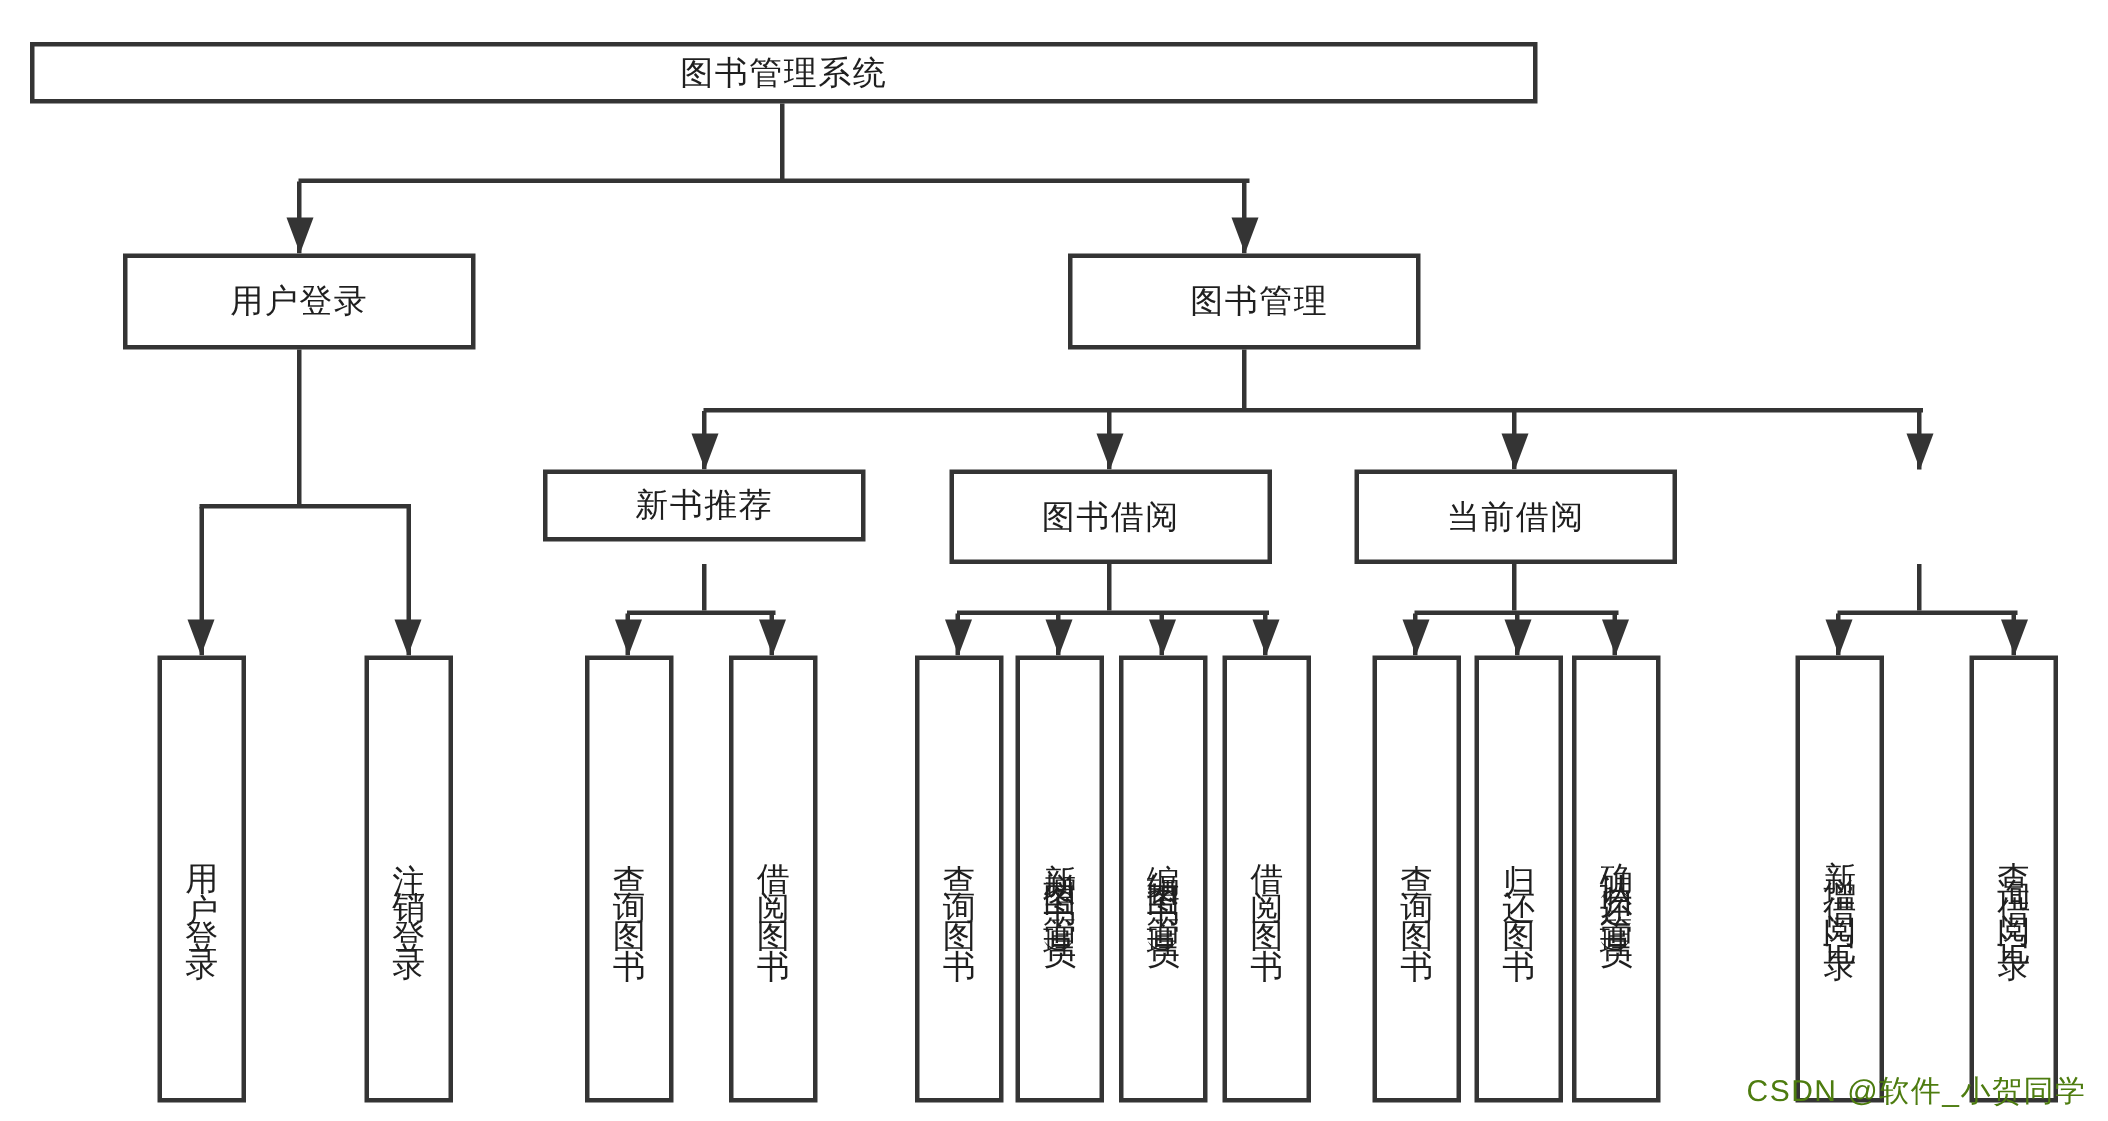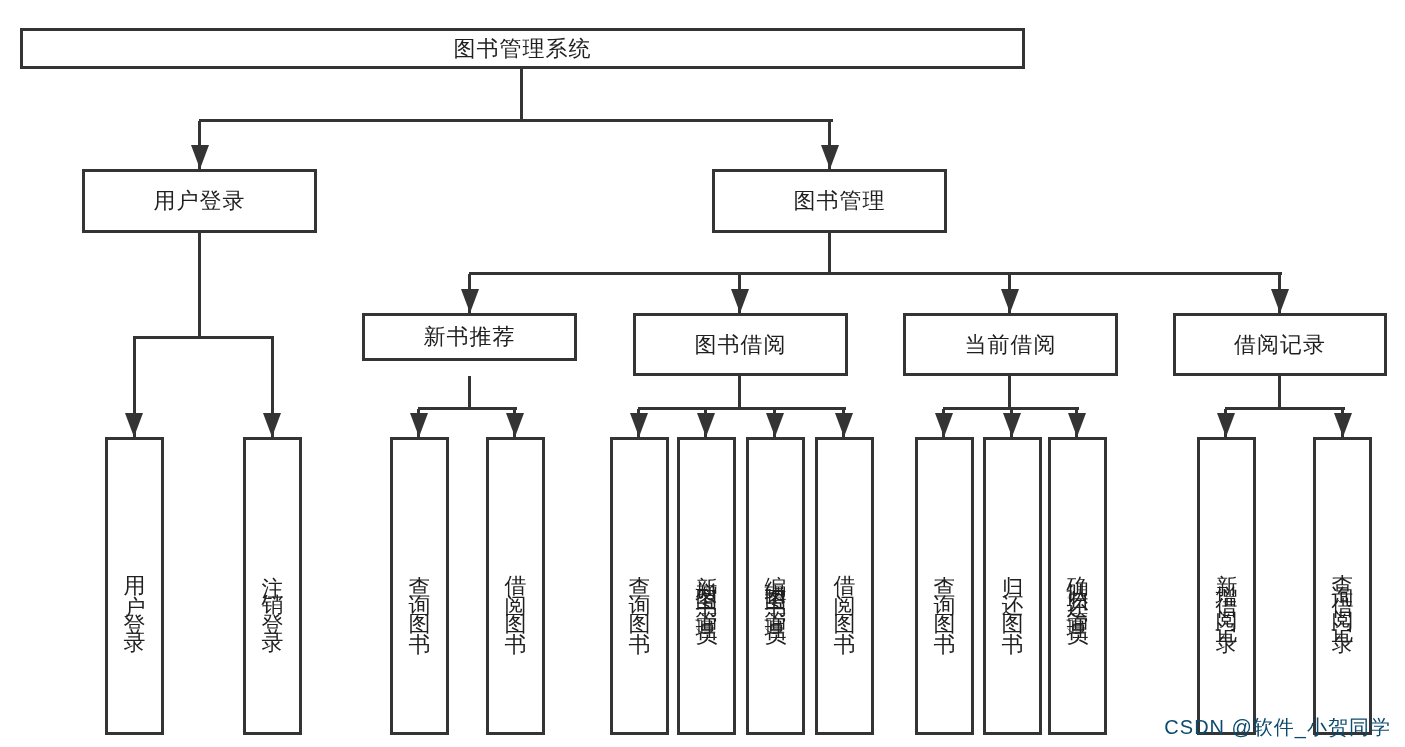--- a/index.html
+++ b/index.html
@@ -19,21 +19,21 @@
   .vt-short{letter-spacing:19px;margin-top:19px;}
   .vt-mid{letter-spacing:12px;margin-top:12px;}
   .vt-long{letter-spacing:7px;margin-top:7px;}
   .ln{position:absolute;background:#343434;}
   .ah{
     position:absolute;width:0;height:0;
     border-left:9px solid transparent;border-right:9px solid transparent;
     border-top:24px solid #343434;
   }
   .watermark{
-    position:absolute;right:14px;bottom:6px;font-size:20px;color:#0c4a6e;
+    position:absolute;right:14px;bottom:6px;font-size:20px;color:#4d7c0f;
     letter-spacing:1px;white-space:nowrap;
   }
 </style>
 </head>
 <body>
 
 <div id="canvas">
 
   <div class="box" style="left:20px;top:12px;width:1005px;height:41px;margin-top:16px;">
     <span class="hlabel">图书管理系统</span>
@@ -72,23 +72,20 @@
   <div class="ah" style="left:1271px;top:289px;"></div>
 
   <div class="box" style="left:362px;top:313px;width:215px;height:48px;">
     <span class="hlabel">新书推荐</span>
   </div>
   <div class="box" style="left:633px;top:313px;width:215px;height:63px;text-align:right;">
     <span class="hlabel">图书借阅</span>
   </div>
   <div class="box" style="left:903px;top:313px;width:215px;height:63px;justify-content:center;">
     <span class="hlabel">当前借阅</span>
-  </div>
-  <div class="box" style="left:1173px;top:313px;width:214px;height:63px;">
-    <span class="hlabel">借阅记录</span>
   </div>
 
   <div class="ln" style="left:468px;top:376px;width:3px;height:31px;"></div>
   <div class="ln" style="left:738px;top:376px;width:3px;height:31px;"></div>
   <div class="ln" style="left:1008px;top:376px;width:3px;height:31px;"></div>
   <div class="ln" style="left:1278px;top:376px;width:3px;height:31px;"></div>
 
   <div class="ln" style="left:418px;top:407px;width:99px;height:3px;"></div>
   <div class="ln" style="left:638px;top:407px;width:208px;height:3px;"></div>
   <div class="ln" style="left:943px;top:407px;width:136px;height:3px;"></div>

